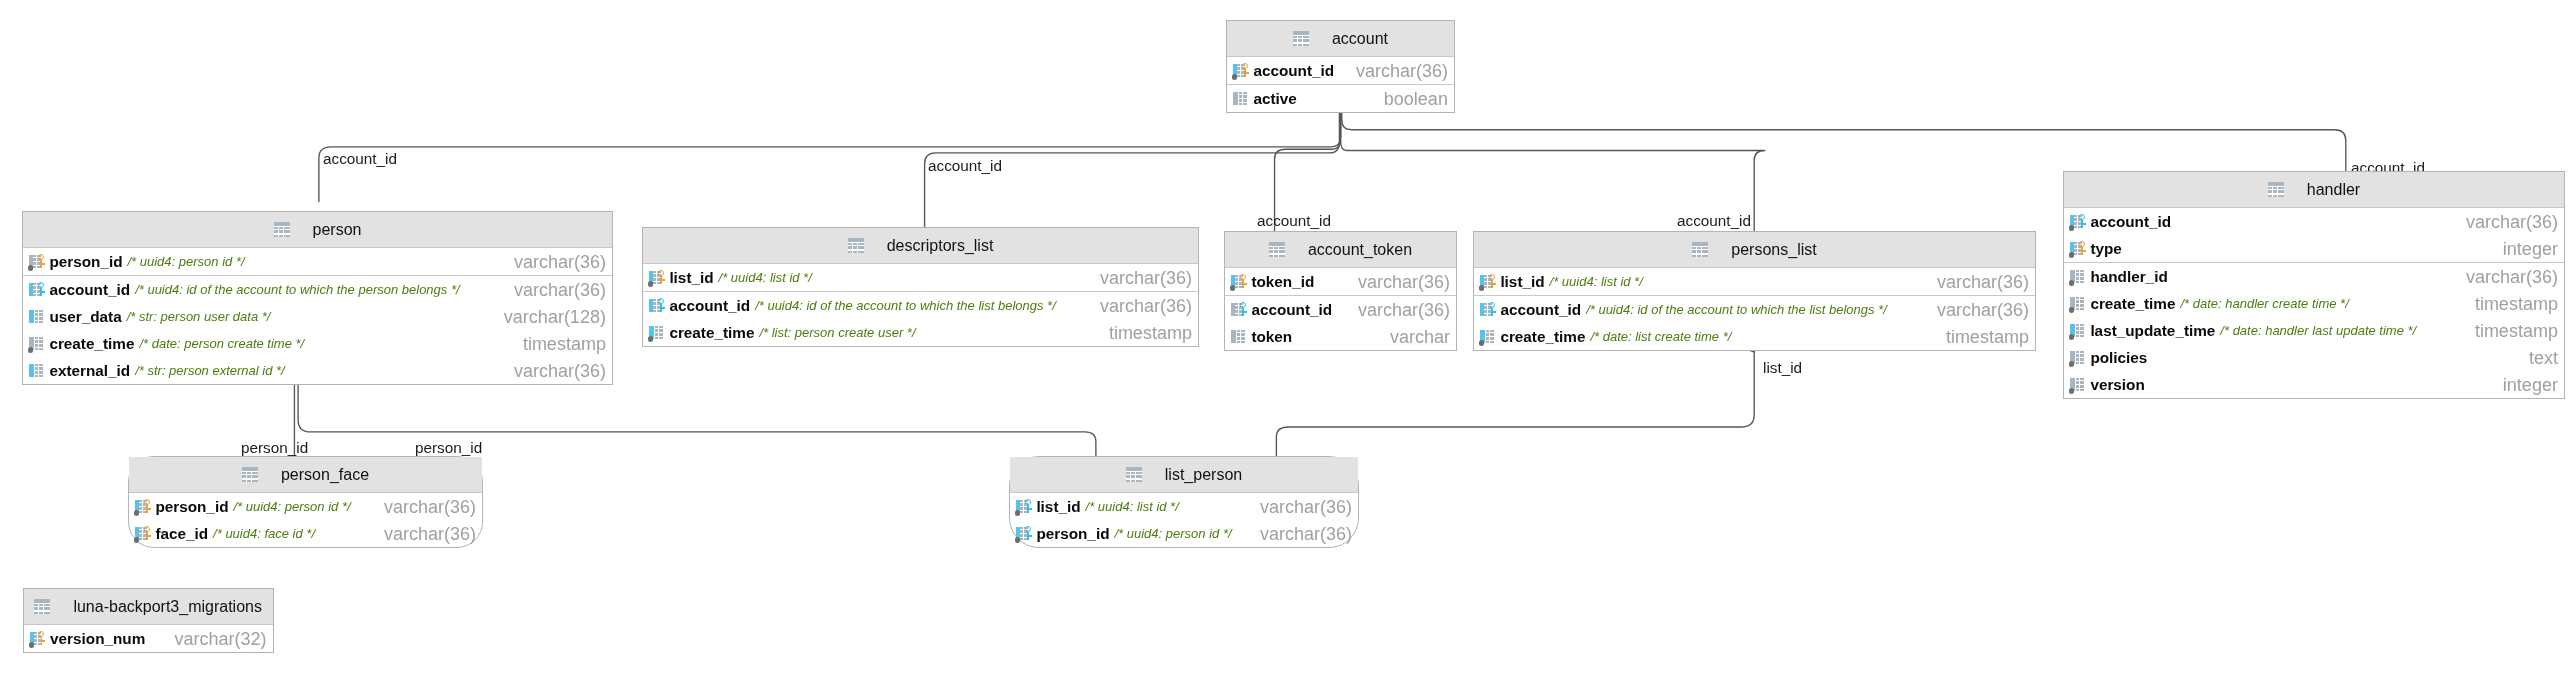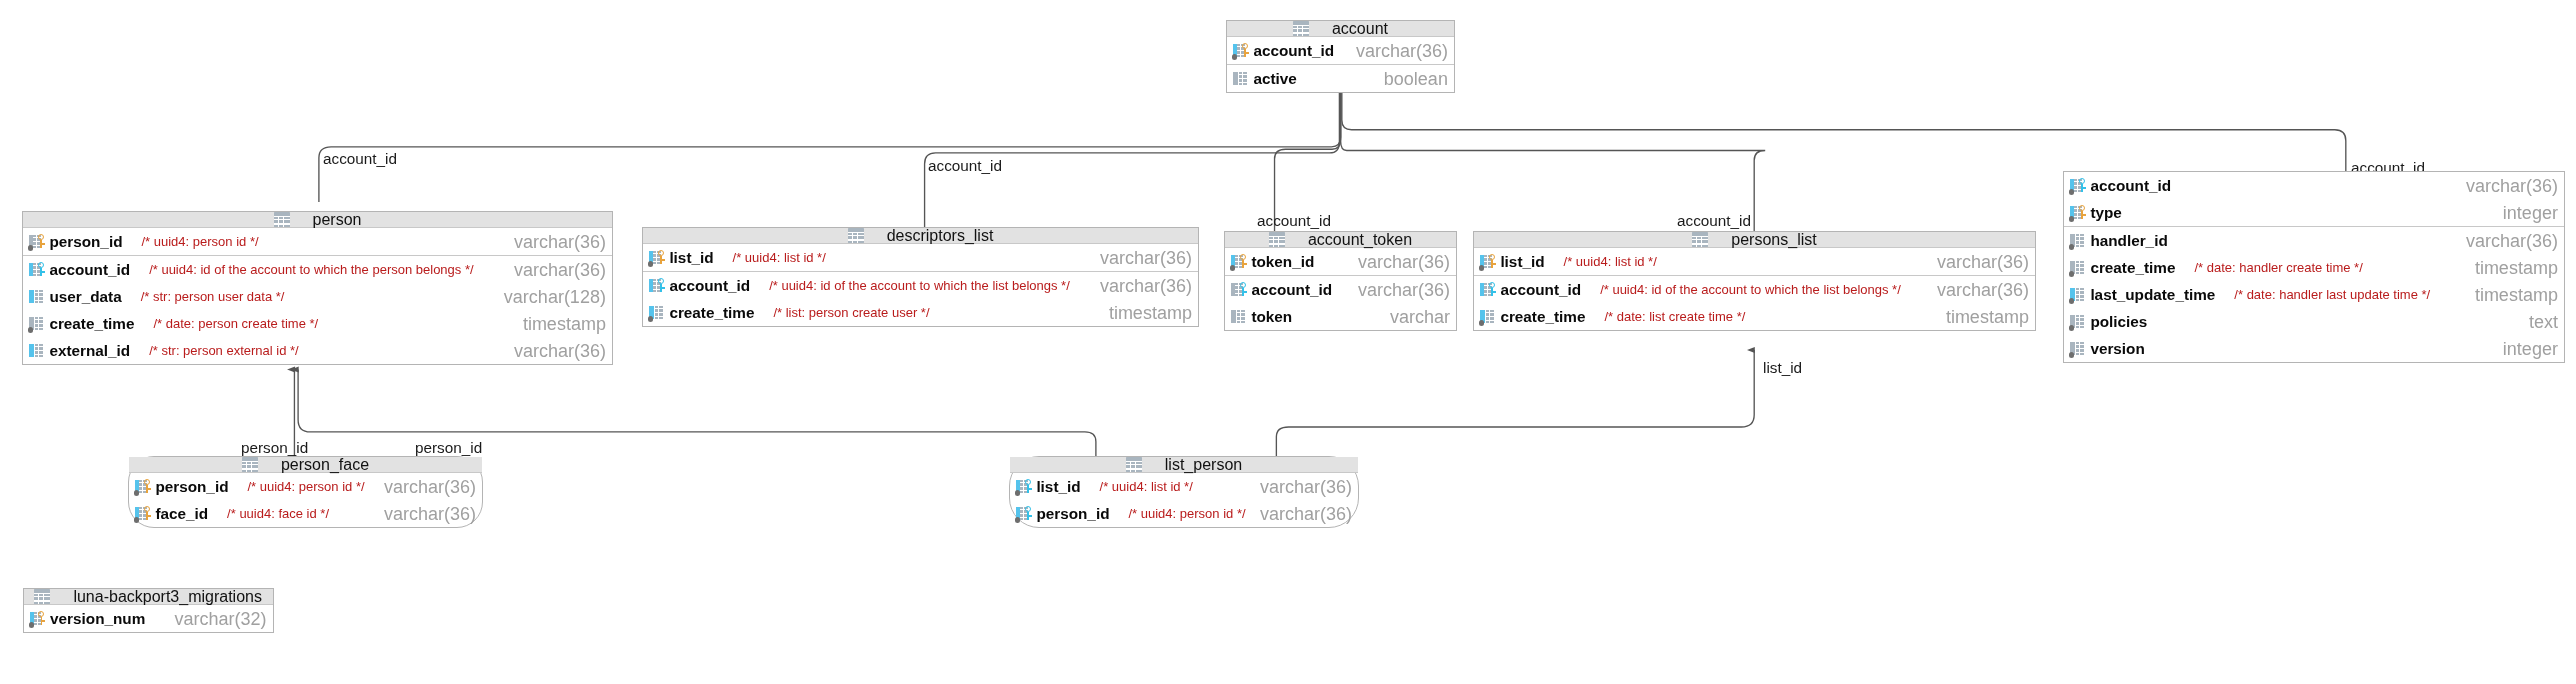--- a/index.html
+++ b/index.html
@@ -27,21 +27,21 @@
 
   .table {
     position: absolute;
     background: #ffffff;
     border: 0.6px solid #b4b4b4;
     box-shadow: 0 0 0 0 rgba(0,0,0,0);
   }
   .tbl-header {
     background: #e2e2e2;
     border-bottom: 0.6px solid #c8c8c8;
-    height: 16px;
+    height: 36px;
     display: flex;
     align-items: center;
     justify-content: center;
     gap: 23px;
     padding: 0 4.9px;
   }
   .tbl-title {
     font-size: 16px;
     color: #111111;
     white-space: nowrap;
@@ -65,23 +65,24 @@
     position: relative;
   }
   .col-name {
     font-size: 15.3px;
     font-weight: bold;
     color: #0a0a0a;
     line-height: 1;
   }
   .col-comment {
     font-size: 13px;
-    color: #b91c1c;
-    margin-left: 19px;
+    color: #4d7c0f;
+    margin-left: 5px;
     line-height: 1;
+    font-style: italic;
   }
   .col-type {
     font-size: 18px;
     color: #a0a0a0;
     margin-left: auto;
     padding-left: 8.6px;
     line-height: 1;
   }
 
   
@@ -458,20 +459,24 @@
                 </span>
               </span>
               <span class="col-name">create_time</span>
               <span class="col-comment">/* date: list create time */</span>
               <span class="col-type">timestamp</span>
             </div>
           </div>
         </div>
       </div>
       <div class="table" style="left: 2063px; top: 171px; width: 502px;">
+        <div class="tbl-header">
+          <span class="glyph-table"></span>
+          <span class="tbl-title">handler</span>
+        </div>
         <div class="tbl-body">
           <div class="grp">
             <div class="row">
               <span class="col-icon">
                 <span class="ic has-key">
                   <span class="bar blue"></span>
                   <span class="dot"></span>
                   <span class="grid"></span>
                   <span class="key cyan">
                     <span class="kc"></span>

